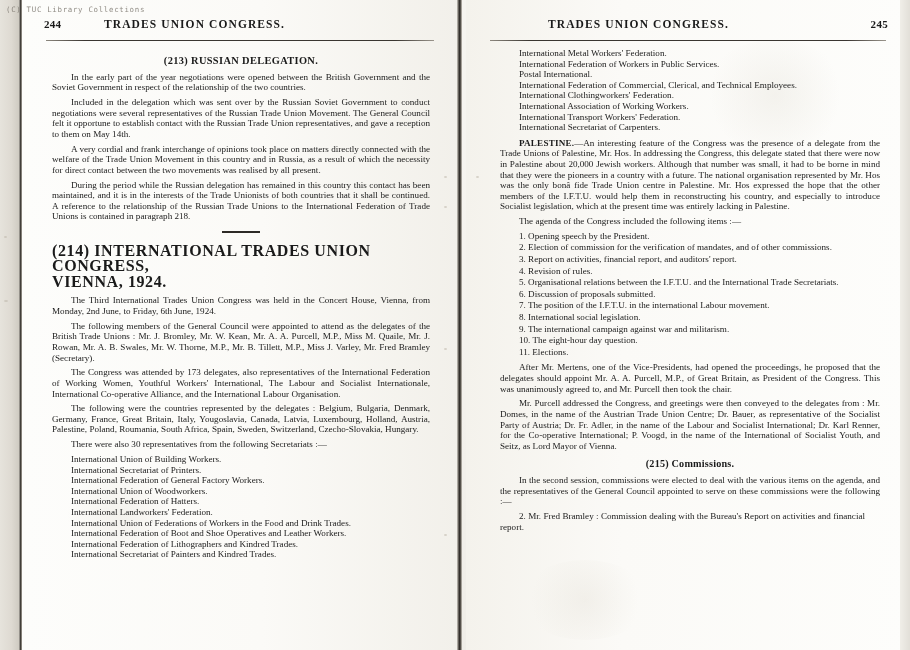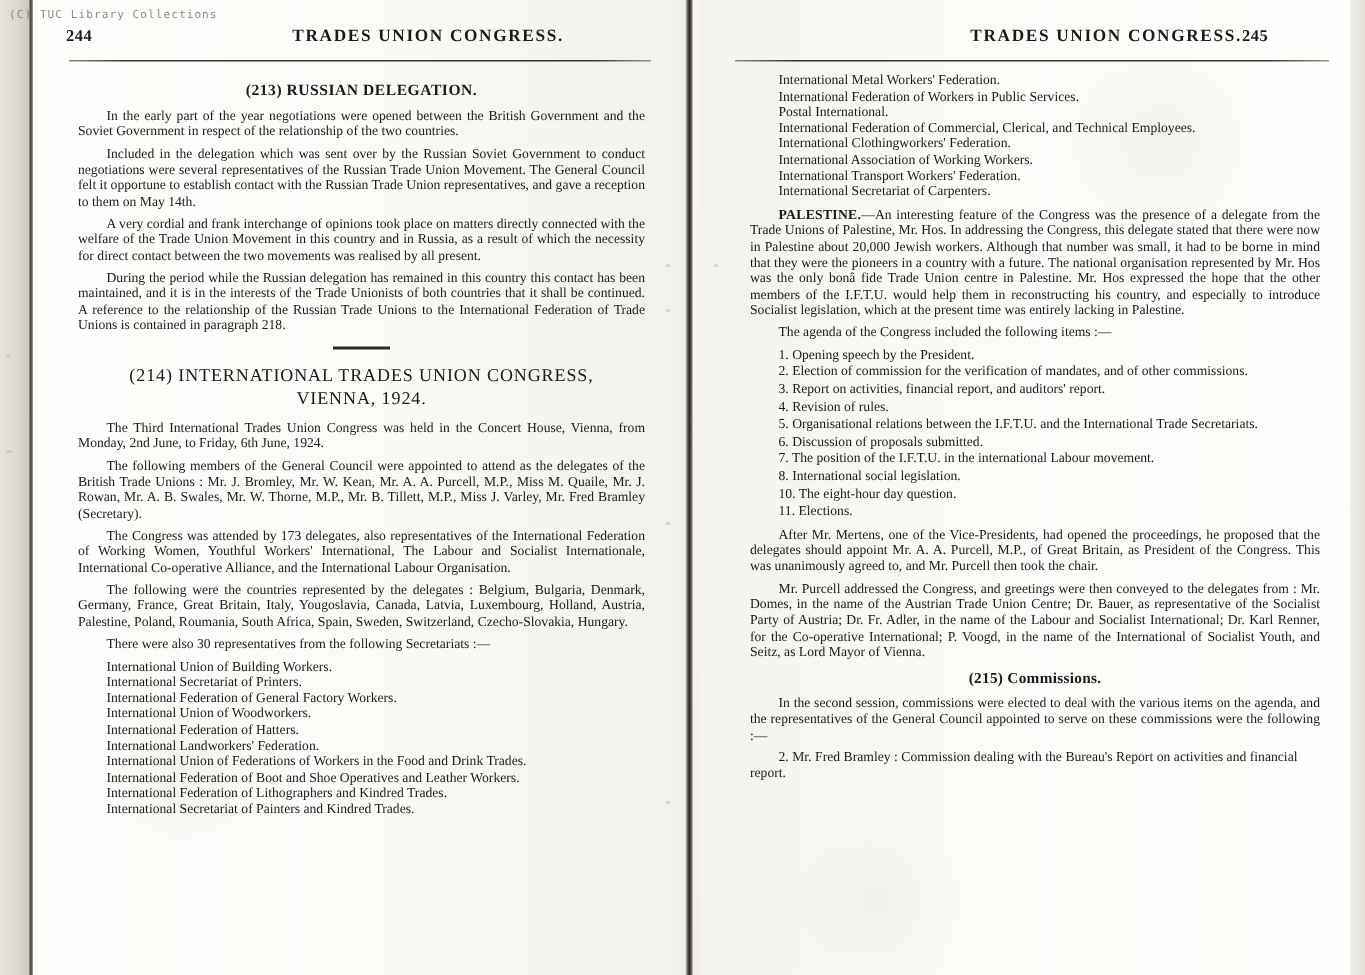--- a/index.html
+++ b/index.html
@@ -51,44 +51,44 @@
 
   .hdr{
     position:absolute;left:22px;right:22px;top:18px;height:20px;
     display:flex;align-items:flex-start;
   }
   .hdr .folio{
     font-weight:bold;font-size:11px;letter-spacing:.3px;
     width:60px;
   }
   .hdr .ttl{
-    flex:1;text-align:right;font-weight:bold;font-size:11.5px;
+    flex:1;text-align:left;font-weight:bold;font-size:11.5px;
     letter-spacing:1.1px;
   }
-  .hdr .folio.r{text-align:left;}
+  .hdr .folio.r{text-align:right;}
   .hdr-rule{
     position:absolute;left:24px;right:24px;top:40px;height:1px;
     background:linear-gradient(90deg,#8d887f,#3a3631 10%,#3a3631 90%,#9a958c);
   }
 
   .col{
     position:absolute;left:30px;right:28px;top:48px;
     font-size:9.1px;line-height:10.6px;text-align:justify;
     -webkit-hyphens:none;hyphens:none;
   }
   .page.right .col{left:34px;right:30px;}
 
   p{margin:0 0 4.2px 0;text-indent:19px;}
   .h-center{
     text-align:center;font-weight:bold;text-indent:0;
     margin:8px 0 5px 0;font-size:10.4px;letter-spacing:.35px;
   }
   .h-big{
-    text-align:center;font-weight:normal;text-indent:0;
-    margin:10px 0 6px 0;font-size:12px;letter-spacing:.6px;line-height:15.5px;
+    text-align:left;font-weight:bold;text-indent:0;
+    margin:10px 0 6px 0;font-size:16px;letter-spacing:.6px;line-height:15.5px;
   }
   .h-sub{font-weight:bold;font-size:10.2px;letter-spacing:.2px;}
   .rule-short{
     width:38px;height:2px;background:#2d2a26;
     margin:9px auto 9px auto;
   }
   ul.plain{list-style:none;margin:0;padding:0;}
   ul.plain li{text-indent:19px;margin:0;}
   ol.nums{list-style:none;margin:0;padding:0;}
   ol.nums li{text-indent:19px;margin:0 15px 1px 0;}
@@ -204,20 +204,21 @@
 
       <ol class="nums">
         <li>1. Opening speech by the President.</li>
         <li>2. Election of commission for the verification of mandates, and of other commissions.</li>
         <li>3. Report on activities, financial report, and auditors' report.</li>
         <li>4. Revision of rules.</li>
         <li>5. Organisational relations between the I.F.T.U. and the International Trade Secretariats.</li>
         <li>6. Discussion of proposals submitted.</li>
         <li>7. The position of the I.F.T.U. in the international Labour movement.</li>
         <li>8. International social legislation.</li>
+        <li>9. The international campaign against war and militarism.</li>
         <li>10. The eight-hour day question.</li>
         <li>11. Elections.</li>
       </ol>
 
       <p style="margin-top:5px;">After Mr. Mertens, one of the Vice-Presidents, had opened the proceedings, he proposed that the delegates should appoint Mr. A. A. Purcell, M.P., of Great Britain, as President of the Congress. This was unanimously agreed to, and Mr. Purcell then took the chair.</p>
       <p>Mr. Purcell addressed the Congress, and greetings were then conveyed to the delegates from : Mr. Domes, in the name of the Austrian Trade Union Centre; Dr. Bauer, as representative of the Socialist Party of Austria; Dr. Fr. Adler, in the name of the Labour and Socialist International; Dr. Karl Renner, for the Co-operative International; P. Voogd, in the name of the International of Socialist Youth, and Seitz, as Lord Mayor of Vienna.</p>
 
       <div class="h-center h-sub">(215) Commissions.</div>
 
       <p>In the second session, commissions were elected to deal with the various items on the agenda, and the representatives of the General Council appointed to serve on these commissions were the following :—</p>

